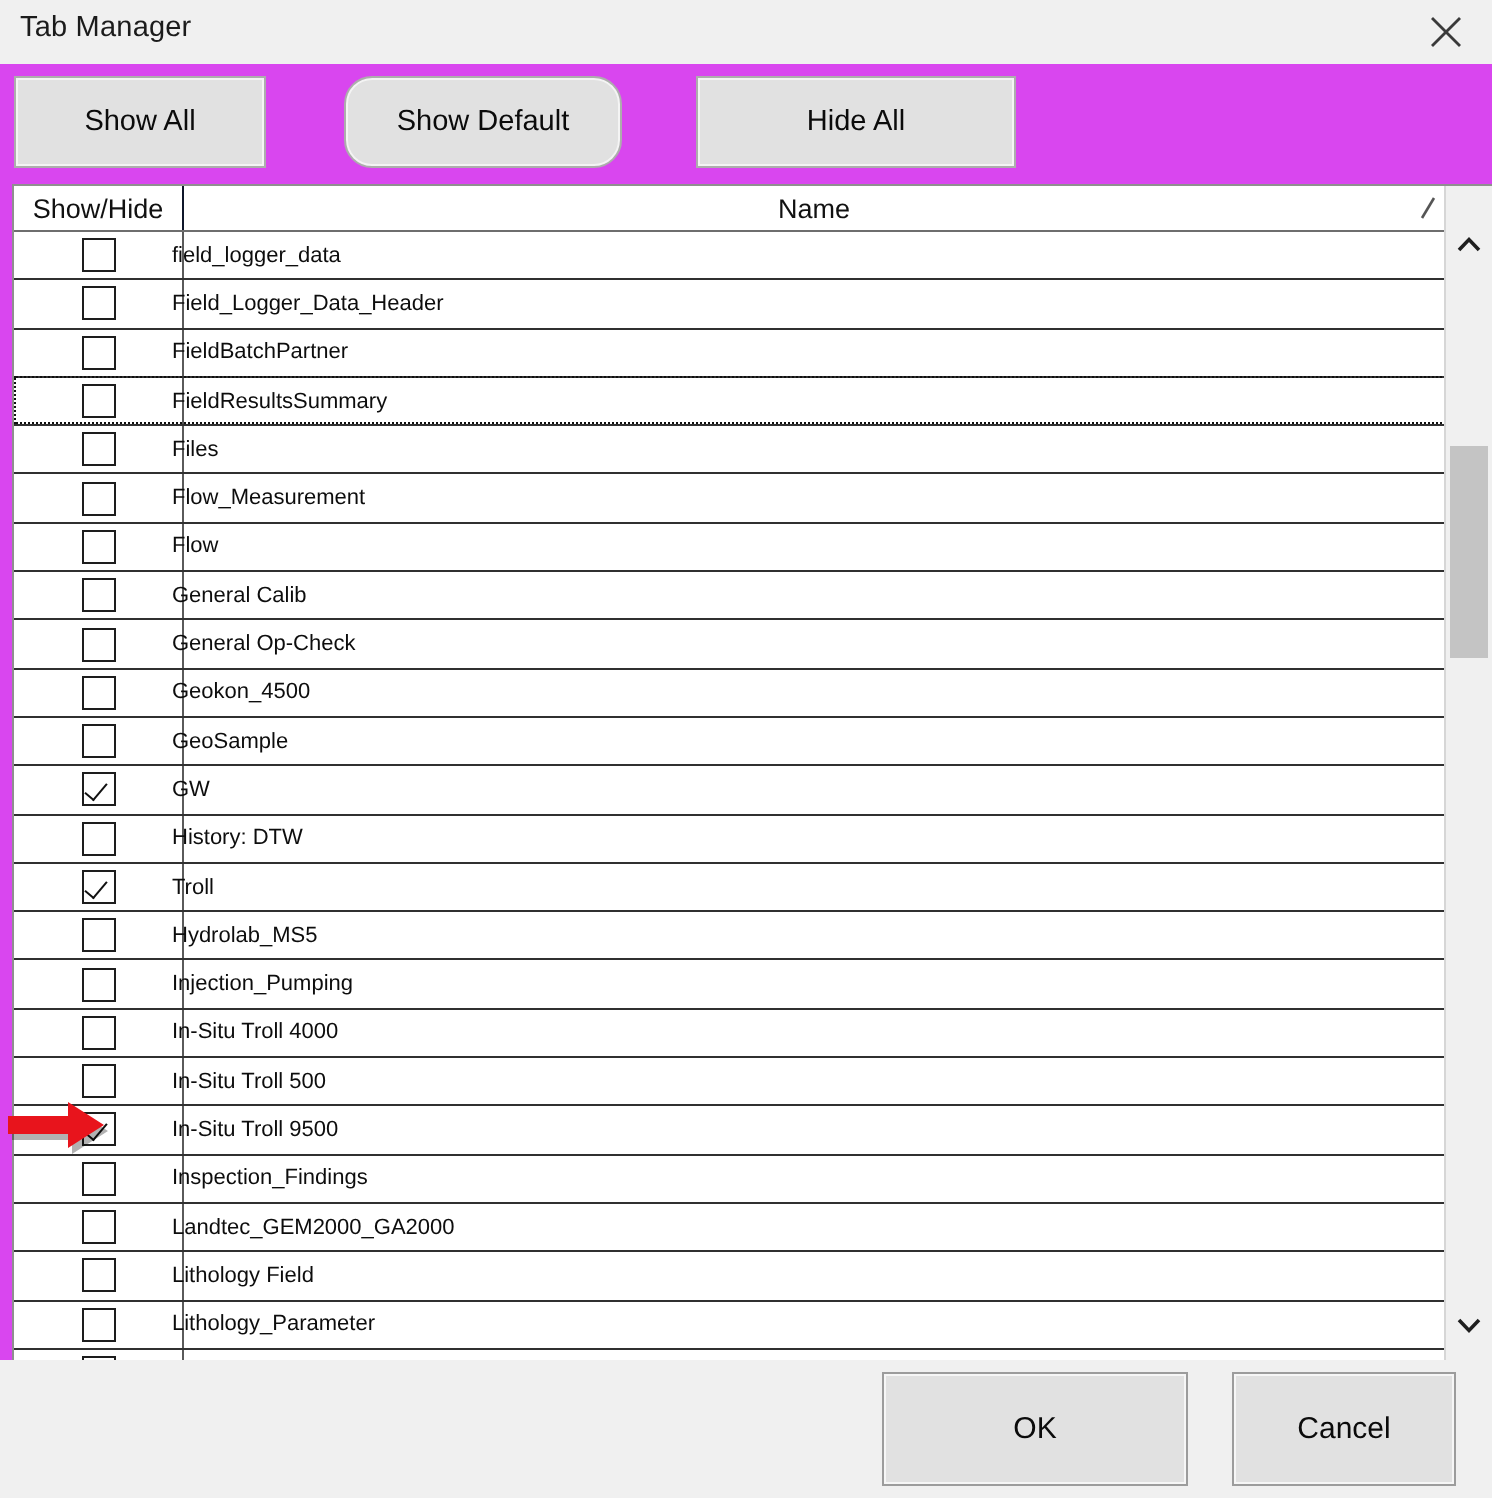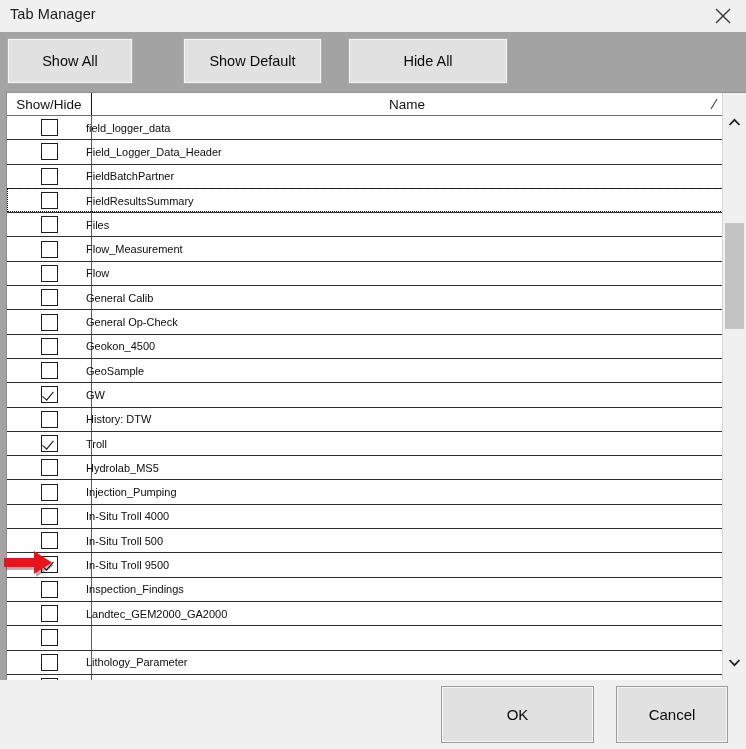--- a/index.html
+++ b/index.html
@@ -6,21 +6,21 @@
     margin: 0; padding: 0;
     width: 746px; height: 749px;
     overflow: hidden;
     background: #f0f0f0;
     font-family: "Liberation Sans", sans-serif;
     -webkit-font-smoothing: antialiased;
   }
   #app {
     position: relative;
     width: 746px; height: 749px;
-    background: #a3a3a3;
+    background: #d946ef;
     box-sizing: border-box;
   }
 
   
   #titlebar {
     position: absolute; left: 0; top: 0;
     width: 746px; height: 32px;
     background: #f0f0f0;
   }
   #window-title {
@@ -45,21 +45,21 @@
     border: 1px solid #adadad;
     box-shadow: inset 0 0 0 1px #f4f4f4;
     font-size: 14.5px;
     color: #0b0b0b;
     display: flex; align-items: center; justify-content: center;
     cursor: default;
     box-sizing: border-box;
     font-family: "Liberation Sans", sans-serif;
   }
   #btn-show-all      { left: 7px;   width: 126px; }
-  #btn-show-default  { left: 183px; width: 139px; }
+  #btn-show-default  { left: 172px; width: 139px; border-radius: 14px; }
   #btn-hide-all      { left: 348px; width: 160px; }
 
   
   #list-panel {
     position: absolute;
     left: 6px; top: 92px;
     width: 740px; height: 588px;
     background: #ffffff;
     border-top: 1px solid #8f8f8f;
     border-left: 1px solid #8f8f8f;
@@ -372,20 +372,21 @@
         <div class="row">
           <div class="cb-cell">
             <div class="checkbox"></div>
           </div>
           <div class="name-cell">Landtec_GEM2000_GA2000</div>
         </div>
         <div class="row">
           <div class="cb-cell">
             <div class="checkbox"></div>
           </div>
+          <div class="name-cell">Lithology Field</div>
         </div>
         <div class="row">
           <div class="cb-cell">
             <div class="checkbox"></div>
           </div>
           <div class="name-cell">Lithology_Parameter</div>
         </div>
         <div class="row">
           <div class="cb-cell">
             <div class="checkbox"></div>

